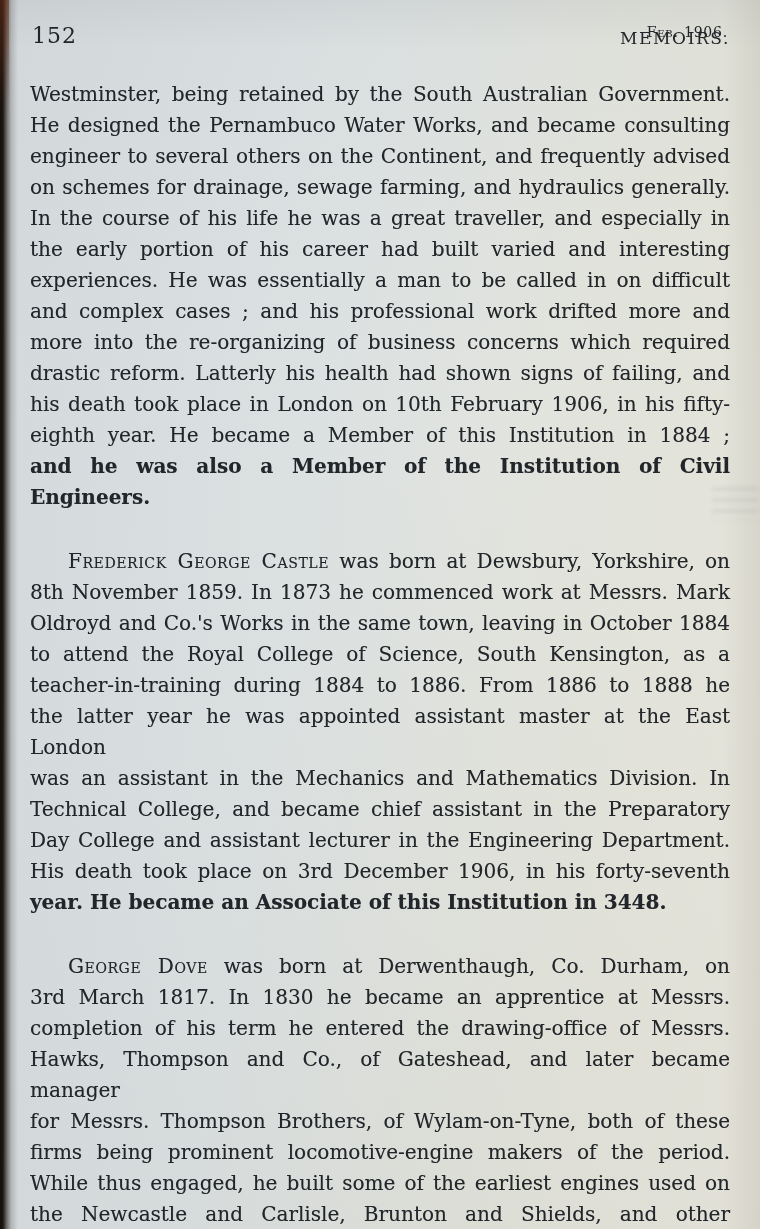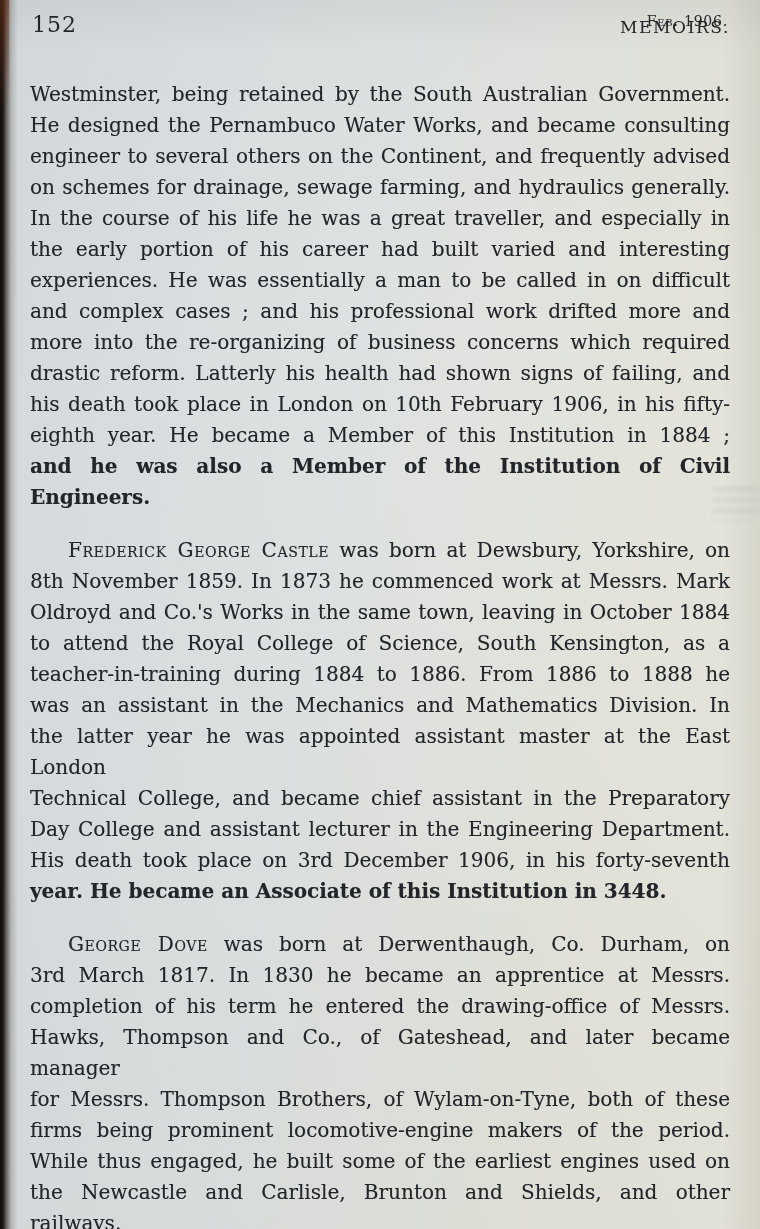--- a/index.html
+++ b/index.html
@@ -29,21 +29,21 @@
   }
   .binding-top-tint {
     position: absolute;
     left: 0; top: 0;
     width: 9px; height: 110px;
     background: linear-gradient(to bottom, rgba(108,48,24,0.55), rgba(108,48,24,0));
   }
 
   .running-header {
     position: absolute;
-    top: 11px; left: 30px; right: 30px;
+    top: 22px; left: 30px; right: 30px;
     height: 30px;
     text-decoration: underline;
   }
   .page-number {
     position: absolute; left: 2px; top: 1px;
     font-size: 22px; letter-spacing: 1px;
   }
   .header-title {
     position: absolute; left: 0; right: 0; top: 6px;
     text-align: right;
@@ -53,21 +53,21 @@
     position: absolute; right: 2px; top: 2px;
     font-size: 14px; font-variant: small-caps; letter-spacing: 0.8px;
   }
 
   .text-block {
     position: absolute;
     top: 79px; left: 30px;
     width: 700px;
   }
   .para { margin: 0; }
-  .para + .para { margin-top: 22px; }
+  .para + .para { margin-top: 33px; }
   .line {
     font-size: 20px;
     line-height: 31px;
     text-align: justify;
     text-align-last: justify;
     white-space: normal;
     text-shadow: 0.2px 0.3px 0.5px rgba(25,28,32,0.35);
   }
   .line.last { text-align-last: left; font-weight: bold; }
   .para.indent .line:first-child { text-indent: 38px; }
@@ -111,22 +111,22 @@
       <div class="line">his death took place in London on 10th February 1906, in his fifty-</div>
       <div class="line">eighth year.  He became a Member of this Institution in 1884 ;</div>
       <div class="line last">and he was also a Member of the Institution of Civil Engineers.</div>
     </div>
   <div class="para indent">
       <div class="line"><span class="lead">Frederick George Castle</span> was born at Dewsbury, Yorkshire, on</div>
       <div class="line">8th November 1859.  In 1873 he commenced work at Messrs. Mark</div>
       <div class="line">Oldroyd and Co.'s Works in the same town, leaving in October 1884</div>
       <div class="line">to attend the Royal College of Science, South Kensington, as a</div>
       <div class="line">teacher-in-training during 1884 to 1886.  From 1886 to 1888 he</div>
+      <div class="line">the latter year he was appointed assistant master at the East London</div>
       <div class="line">was an assistant in the Mechanics and Mathematics Division.  In</div>
-      <div class="line">the latter year he was appointed assistant master at the East London</div>
       <div class="line">Technical College, and became chief assistant in the Preparatory</div>
       <div class="line">Day College and assistant lecturer in the Engineering Department.</div>
       <div class="line">His death took place on 3rd December 1906, in his forty-seventh</div>
       <div class="line last">year.  He became an Associate of this Institution in 3448.</div>
     </div>
   <div class="para indent">
       <div class="line"><span class="lead">George Dove</span> was born at Derwenthaugh, Co. Durham, on</div>
       <div class="line">3rd March 1817.  In 1830 he became an apprentice at Messrs.</div>
       <div class="line">completion of his term he entered the drawing-office of Messrs.</div>
       <div class="line">Hawks, Thompson and Co., of Gateshead, and later became manager</div>

